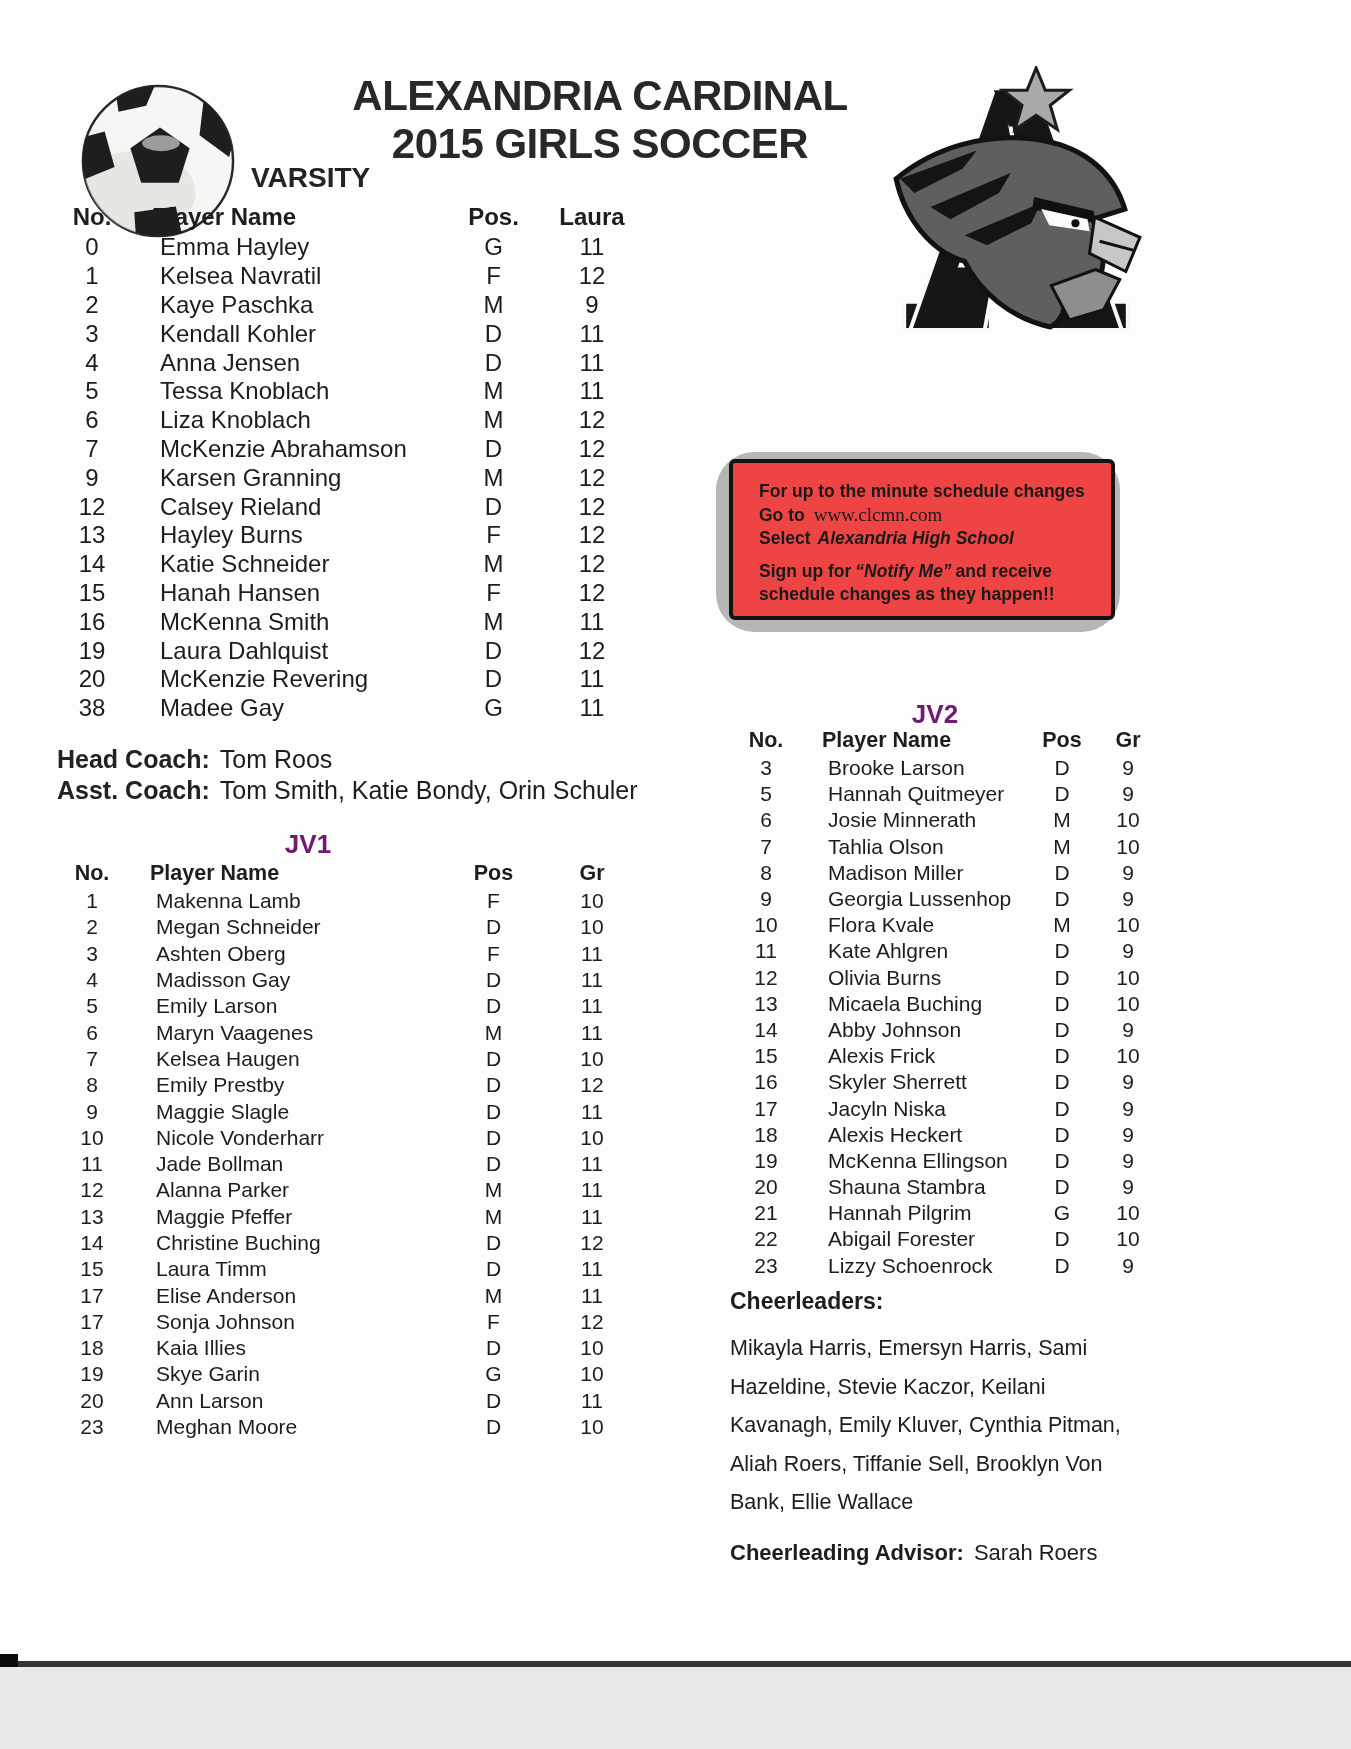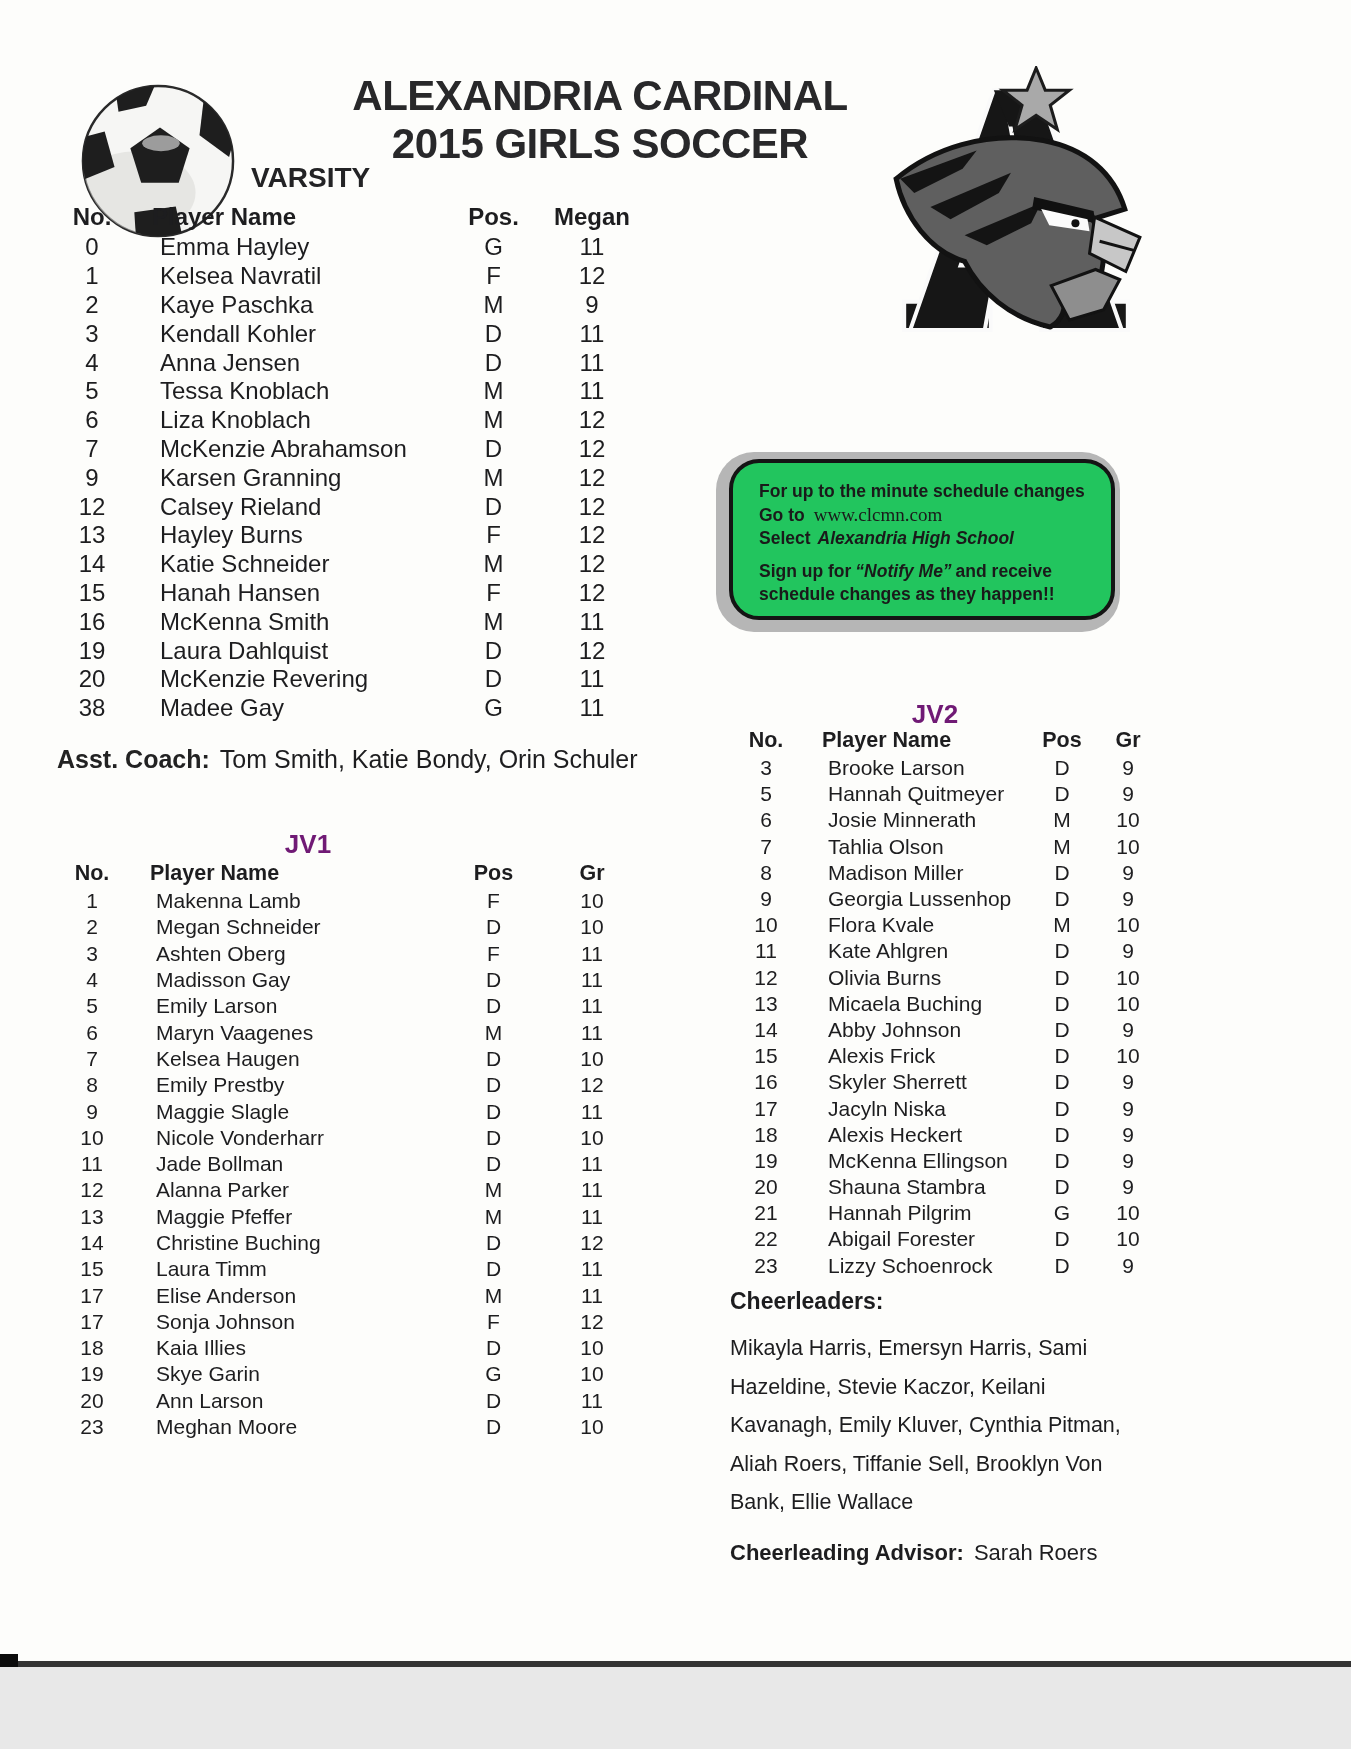--- a/index.html
+++ b/index.html
@@ -48,21 +48,21 @@
   .coaches b { color:#222; }
   .coaches .val { margin-left:10px; font-weight:normal; }
 
   
   .sched-outer {
     position:absolute; left:716px; top:452px; width:404px; height:180px;
     background:#b6b6b6; border-radius:38px;
   }
   .sched-inner {
     position:absolute; left:13px; top:7px; right:5px; bottom:12px;
-    background:#22c55e; border:4px solid #141414; border-radius:30px;
+    background:#ef4444; border:4px solid #141414; border-radius:6px;
     box-sizing:border-box; padding:17px 12px 8px 26px;
     font-size:17.5px; font-weight:bold; line-height:23px; color:#1a1a1a;
   }
   .sched-inner .url { font-family:"Liberation Serif", serif; font-weight:normal; font-size:19px; margin-left:9px; }
   .sched-inner .ital { font-style:italic; margin-left:7px; }
   .sched-inner .signup { margin-top:10px; }
   .sched-inner .signup .ital { margin:0 4px; }
 
   
   .cheer { position:absolute; left:730px; top:1288px; width:404px; }
@@ -130,21 +130,21 @@
     </g>
   </svg>
 
   <div class="varsity-label">VARSITY</div>
 
   <div class="roster varsity-roster">
     <div class="row hdr">
       <span class="c-no">No.</span>
       <span class="c-name">Player Name</span>
       <span class="c-pos">Pos.</span>
-      <span class="c-gr">Megan</span>
+      <span class="c-gr">Laura</span>
     </div>
     <div>
 
         <div class="row">
           <span class="c-no">0</span>
           <span class="c-name">Emma Hayley</span>
           <span class="c-pos">G</span>
           <span class="c-gr">11</span>
         </div>
 
@@ -256,20 +256,23 @@
         <div class="row">
           <span class="c-no">38</span>
           <span class="c-name">Madee Gay</span>
           <span class="c-pos">G</span>
           <span class="c-gr">11</span>
         </div>
       </div>
   </div>
 
   <div class="coaches">
+    <div>
+      <b>Head Coach:</b><span class="val">Tom Roos</span>
+    </div>
     <div>
       <b>Asst. Coach:</b><span class="val">Tom Smith, Katie Bondy, Orin Schuler</span>
     </div>
   </div>
 
   <div class="sched-outer">
     <div class="sched-inner">
       <div>For up to the minute schedule changes</div>
       <div>
         <span>Go to</span><span class="url">www.clcmn.com</span>

